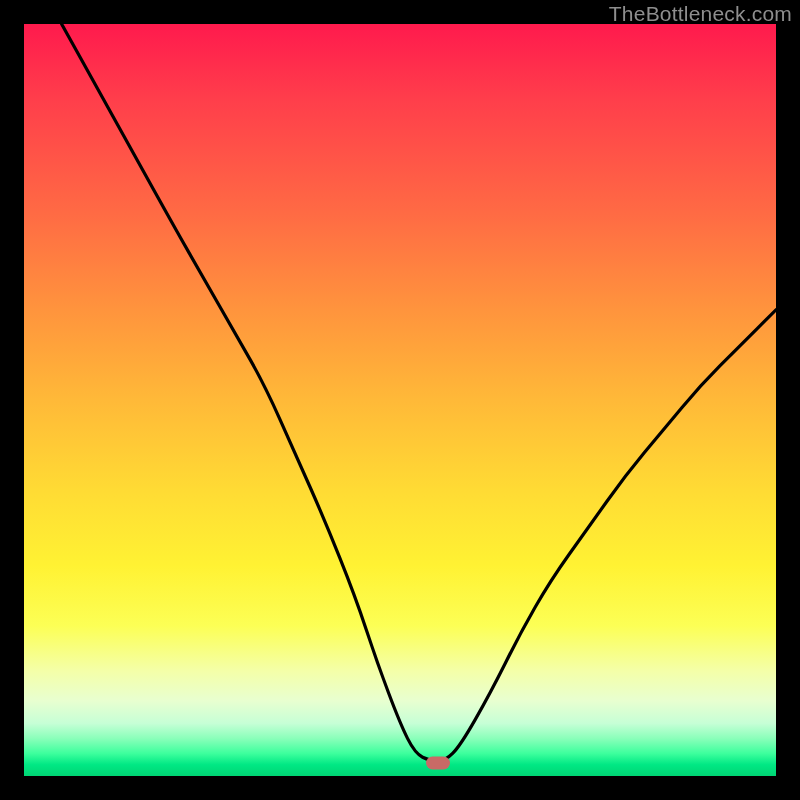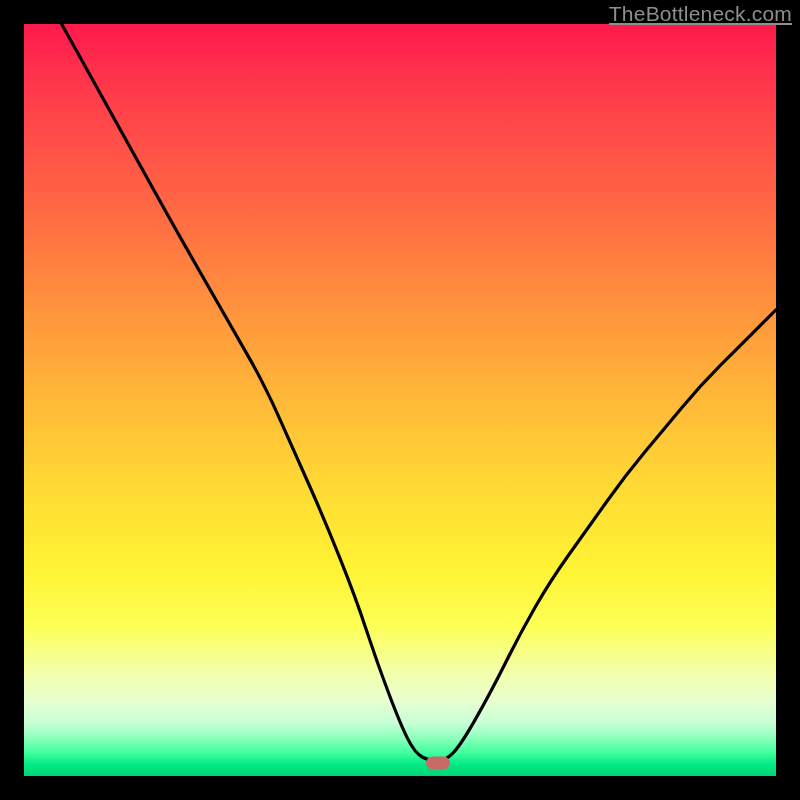--- a/index.html
+++ b/index.html
@@ -69,21 +69,20 @@
   }
   .watermark {
     position: absolute;
     top: 2px;
     right: 8px;
     color: #8e8e8e;
     font-size: 21px;
     font-weight: 400;
     letter-spacing: 0.2px;
     user-select: none;
-    text-decoration: underline;
   }
 </style>
 </head>
 <body>
 
 <div class="frame">
 
   <div class="plot">
     <div class="gradient"></div>
 

